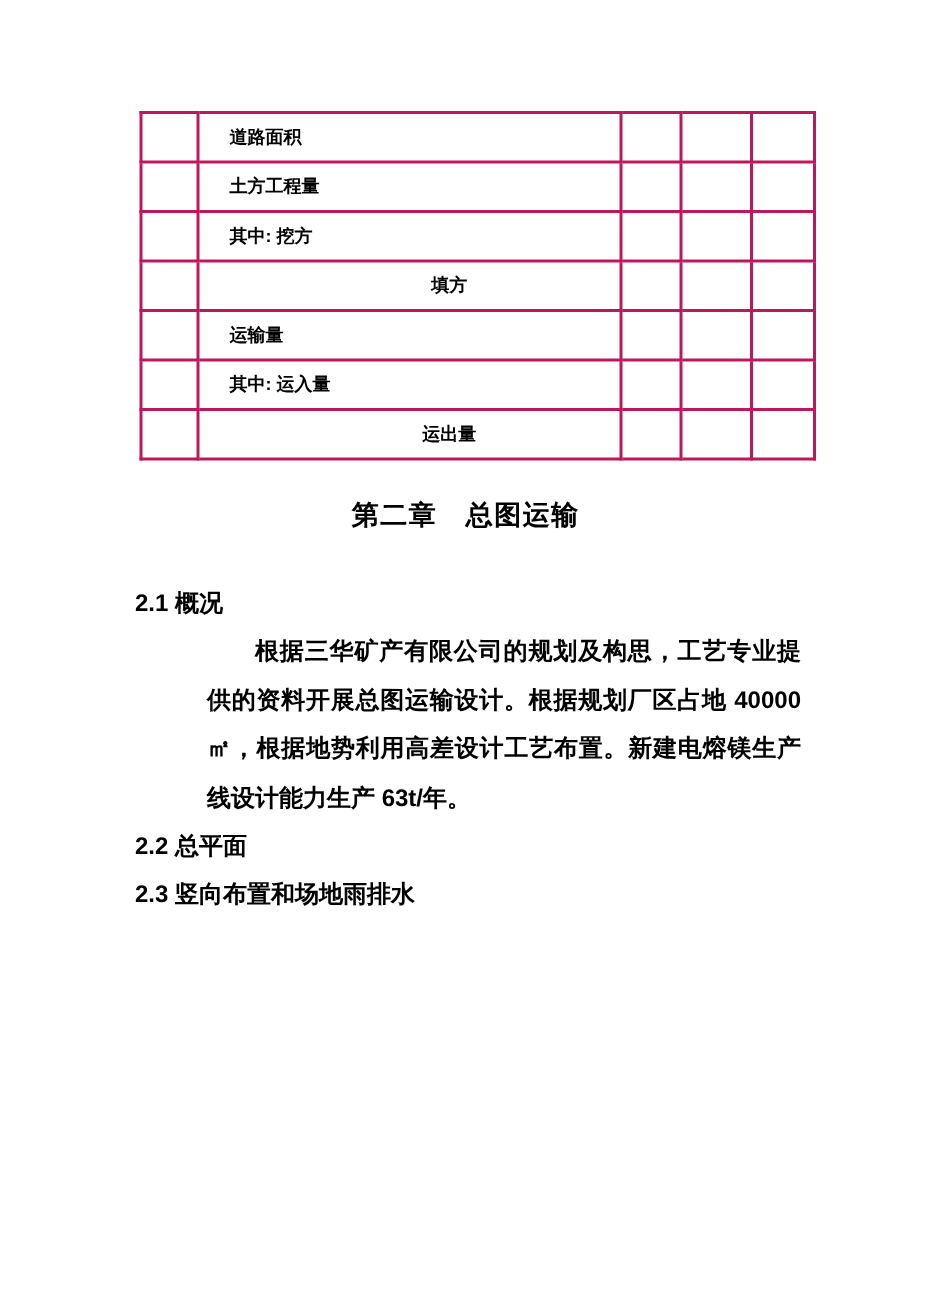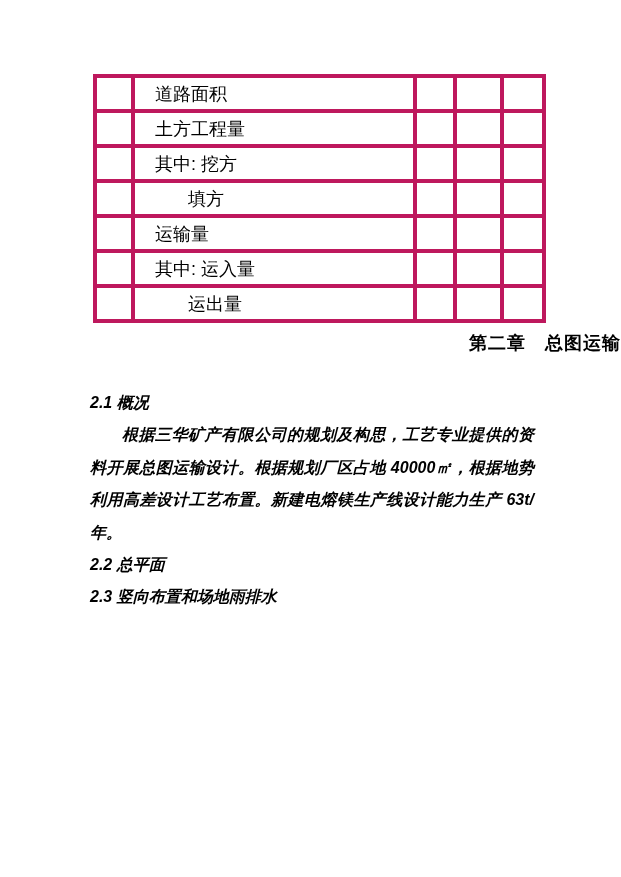--- a/index.html
+++ b/index.html
@@ -19,65 +19,66 @@
   
   .doc-table {
     position: absolute;
     left: 93px;
     top: 74px;
     width: 449px;
     border-collapse: collapse;
     table-layout: fixed;
   }
   .doc-table td {
-    border: 4px solid #be185d;
+    border: 2px solid #be185d;
     height: 31px;
     padding: 0;
     vertical-align: middle;
-    font-size: 18px;
-    font-weight: 400;
+    font-size: 12px;
+    font-weight: 700;
     white-space: nowrap;
     overflow: hidden;
   }
   .doc-table td.label {
     padding-left: 20px;
   }
   .doc-table tr.indent td.label {
     padding-left: 53px;
+    text-align: center;
   }
 
   
   .chapter-heading {
     position: absolute;
     top: 331px;
     left: 0;
     width: 621px;
-    text-align: right;
+    text-align: center;
     font-size: 18px;
     font-weight: 700;
     letter-spacing: 1px;
   }
 
   
   .content {
     position: absolute;
     left: 90px;
     top: 387px;
     width: 444px;
     font-size: 16px;
     font-weight: 700;
     line-height: 32.4px;
     text-align: justify;
   }
   .content p {
     margin: 0;
-    font-style: italic;
   }
   .content .para {
     text-indent: 2em;
+    margin-left: 48px;
   }
   .content .section-heading {
     text-indent: 0;
     text-align: left;
   }
 </style>
 </head>
 <body>
 
 <table class="doc-table">

